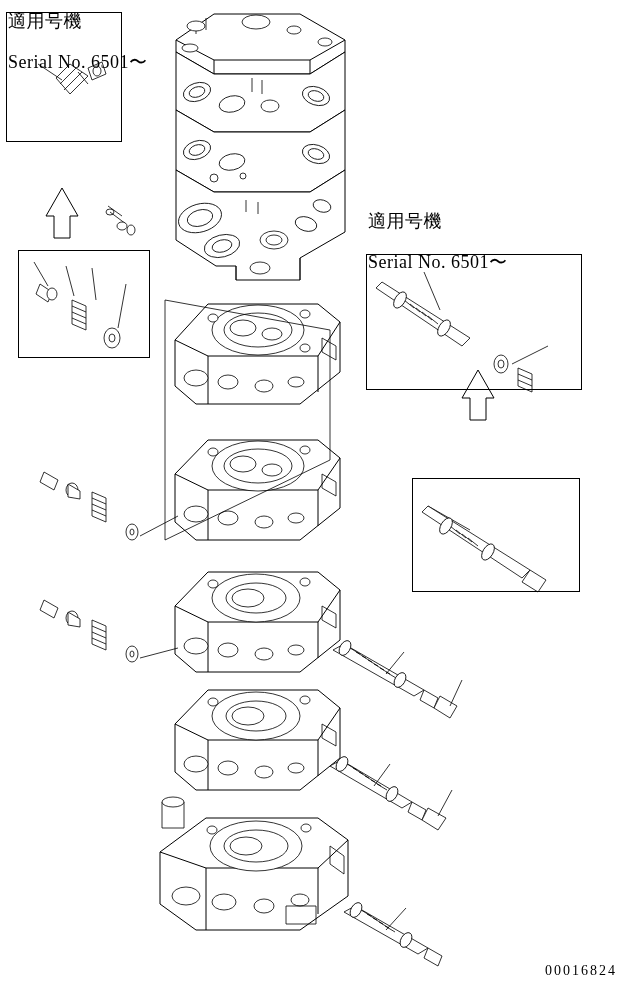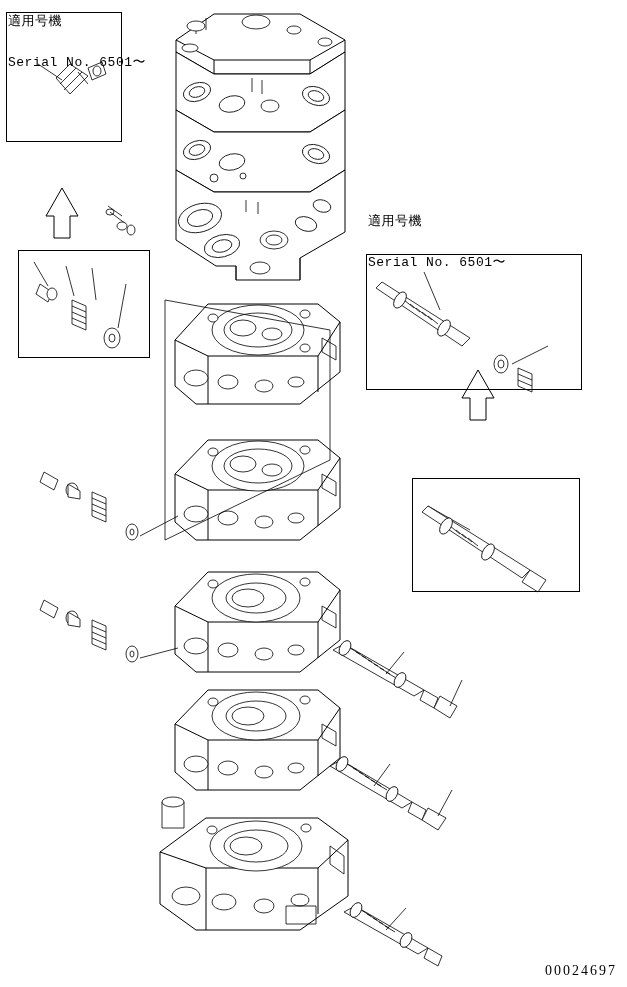--- a/index.html
+++ b/index.html
@@ -16,22 +16,22 @@
     font-family: "Liberation Serif", serif;
     color: #000000;
   }
   .note-box {
     position: absolute;
     border: 1px solid #000;
     background: transparent;
   }
   .note-label {
     position: absolute;
-    font-family: Liberation Mono, monospace;
-    font-size: 13px;
+    font-family: Liberation Serif, serif;
+    font-size: 18px;
     line-height: 15px;
     white-space: nowrap;
     letter-spacing: 0.5px;
   }
   .note-label .l2 {
     display: block;
     margin-top: 26px;
   }
   .part-number {
     position: absolute;
@@ -341,15 +341,15 @@
   <div class="note-label" style="left:8px; top:14px;">
     <span>適用号機</span>
     <span class="l2">Serial No. 6501〜</span>
   </div>
 
   <div class="note-label" style="left:368px; top:214px;">
     <span>適用号機</span>
     <span class="l2">Serial No. 6501〜</span>
   </div>
 
-  <div class="part-number">00024697</div>
+  <div class="part-number">00016824</div>
 
 </div>
 
 </body></html>

